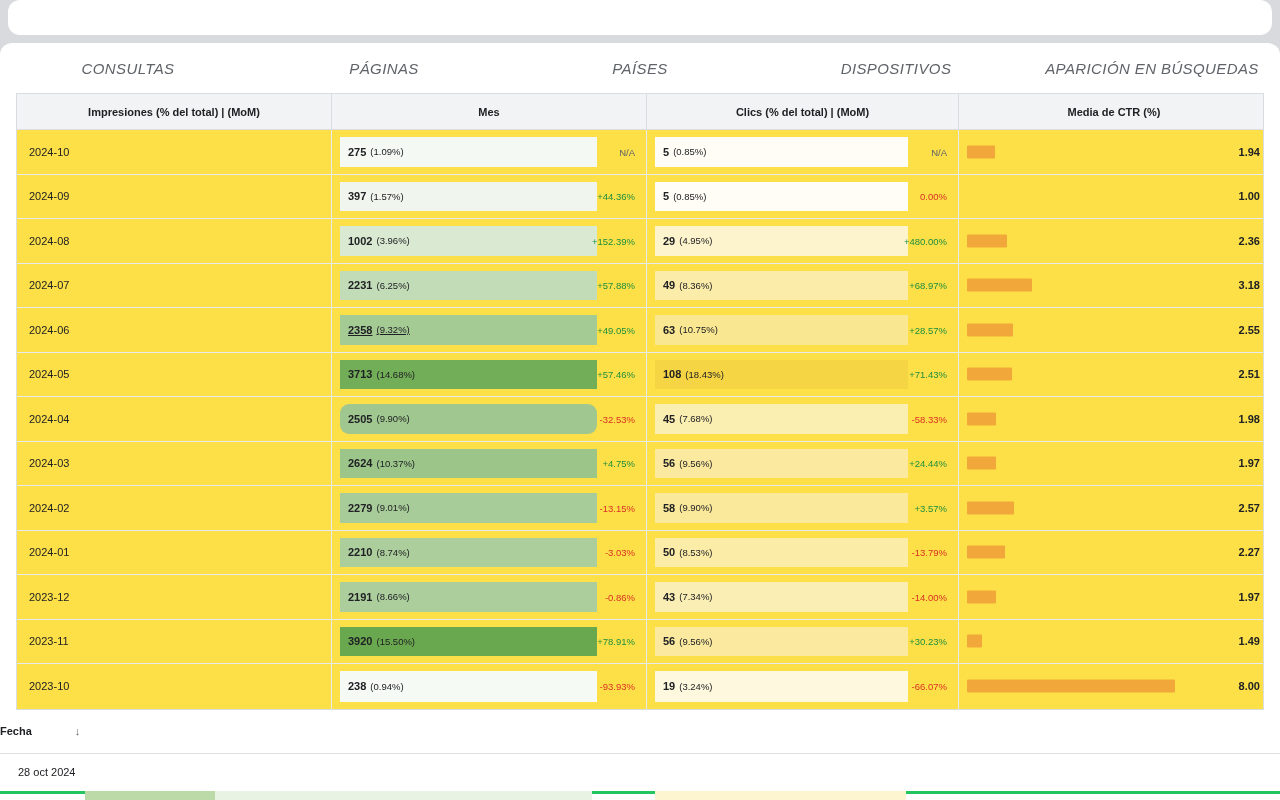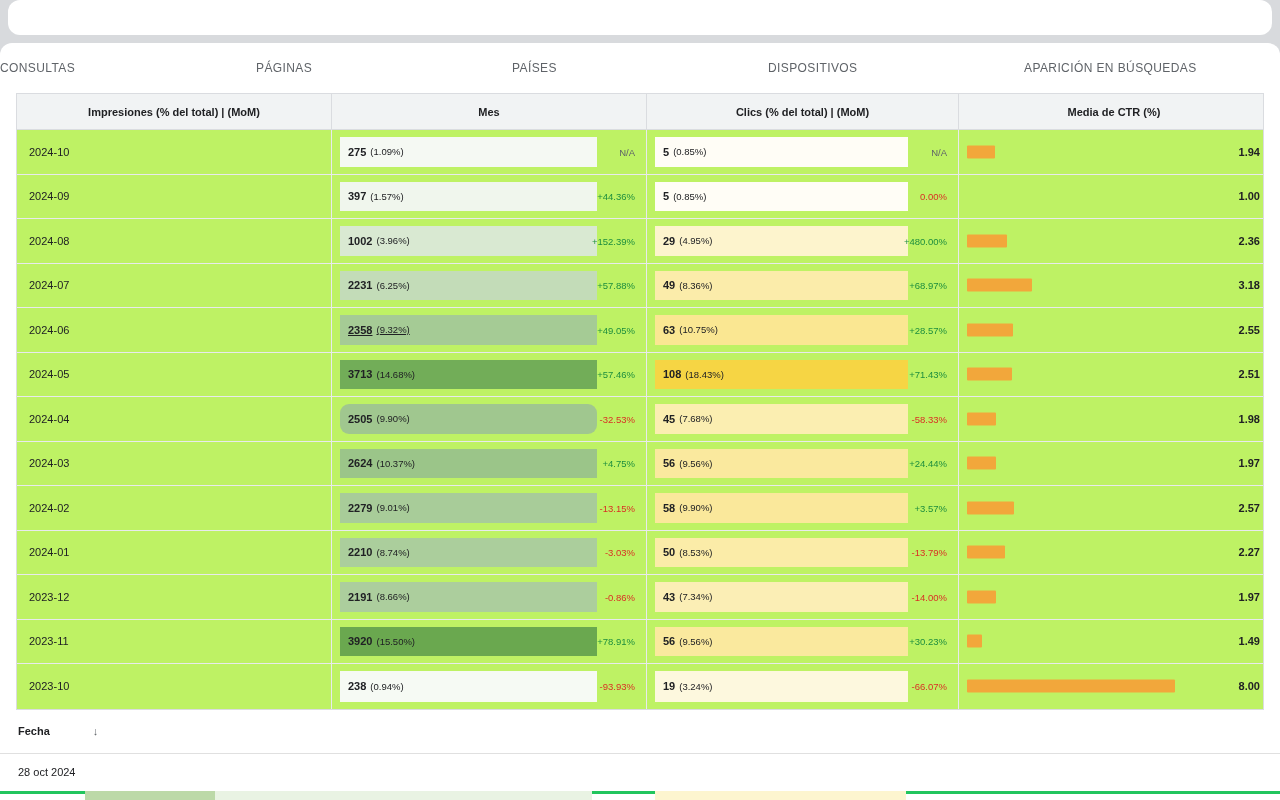--- a/index.html
+++ b/index.html
@@ -14,40 +14,40 @@
     position: absolute; top: 0; left: 8px; right: 8px; height: 35px;
     background: #ffffff; border-radius: 12px;
   }
   .main-card {
     position: absolute; top: 43px; left: 0; right: 0; bottom: 0;
     background: #ffffff; border-radius: 12px 12px 0 0; overflow: hidden;
   }
   
   .tabs { display: flex; height: 50px; align-items: center; }
   .tab {
-    flex: 1; text-align: left; font-size: 12px; color: #5f6368;
-    letter-spacing: .4px; cursor: pointer; white-space: nowrap;
+    flex: 1; text-align: center; font-size: 15px; color: #5f6368;
+    letter-spacing: .4px; cursor: pointer; white-space: nowrap; font-style: italic;
   }
   
   .table {
     margin: 0 16px; border: 1px solid #dadce0; border-top: 1px solid #dadce0;
   }
   .thead {
     display: grid; grid-template-columns: 315px 315px 312px 310px;
     background: #f1f3f4; height: 36px; border-bottom: 1px solid #dadce0;
   }
   .th {
     display: flex; align-items: center; justify-content: center;
     font-size: 11px; font-weight: 700; color: #202124;
     border-right: 1px solid #dadce0;
   }
   .th:last-child { border-right: none; }
   .tr {
     display: grid; grid-template-columns: 315px 315px 312px 310px;
-    height: 44.5px; border-bottom: 1px solid #e8eaed; background: #bef264;
+    height: 44.5px; border-bottom: 1px solid #e8eaed; background: #fde047;
   }
   .tr:last-child { border-bottom: none; }
   .td { position: relative; border-right: 1px solid #e8eaed; }
   .td:last-child { border-right: none; }
   .td-mes {
     display: flex; align-items: center; padding-left: 12px;
     font-size: 11px; color: #202124;
   }
   .heat {
     position: absolute; left: 8px; top: 7px; bottom: 7px;
@@ -67,21 +67,21 @@
   .ctrbar {
     position: absolute; left: 8px; top: 50%; transform: translateY(-50%);
     height: 13px; border-radius: 1px;
   }
   .ctrval {
     position: absolute; right: 9px; top: 50%; transform: translateY(-50%);
     font-size: 11px; font-weight: 700; color: #202124;
   }
   
   .fecha-row {
-    height: 44px; display: flex; align-items: center; padding-left: 18px;
+    height: 44px; display: flex; align-items: center; padding-left: 0;
     border-bottom: 1px solid #e0e0e0; font-size: 11px; font-weight: 700; gap: 36px;
   }
   .sort-arrow { margin-left: 7px; font-size: 11px; color: #5f6368; font-weight: 400; }
   .date-row {
     height: 40px; display: flex; align-items: center; padding-left: 18px;
     border-bottom: 3px solid #22c55e; font-size: 11px; color: #202124;
   }
   
   .partial-strip { position: absolute; left: 0; right: 0; bottom: 0; height: 9px; }
   .pseg { position: absolute; top: 0; height: 9px; }

